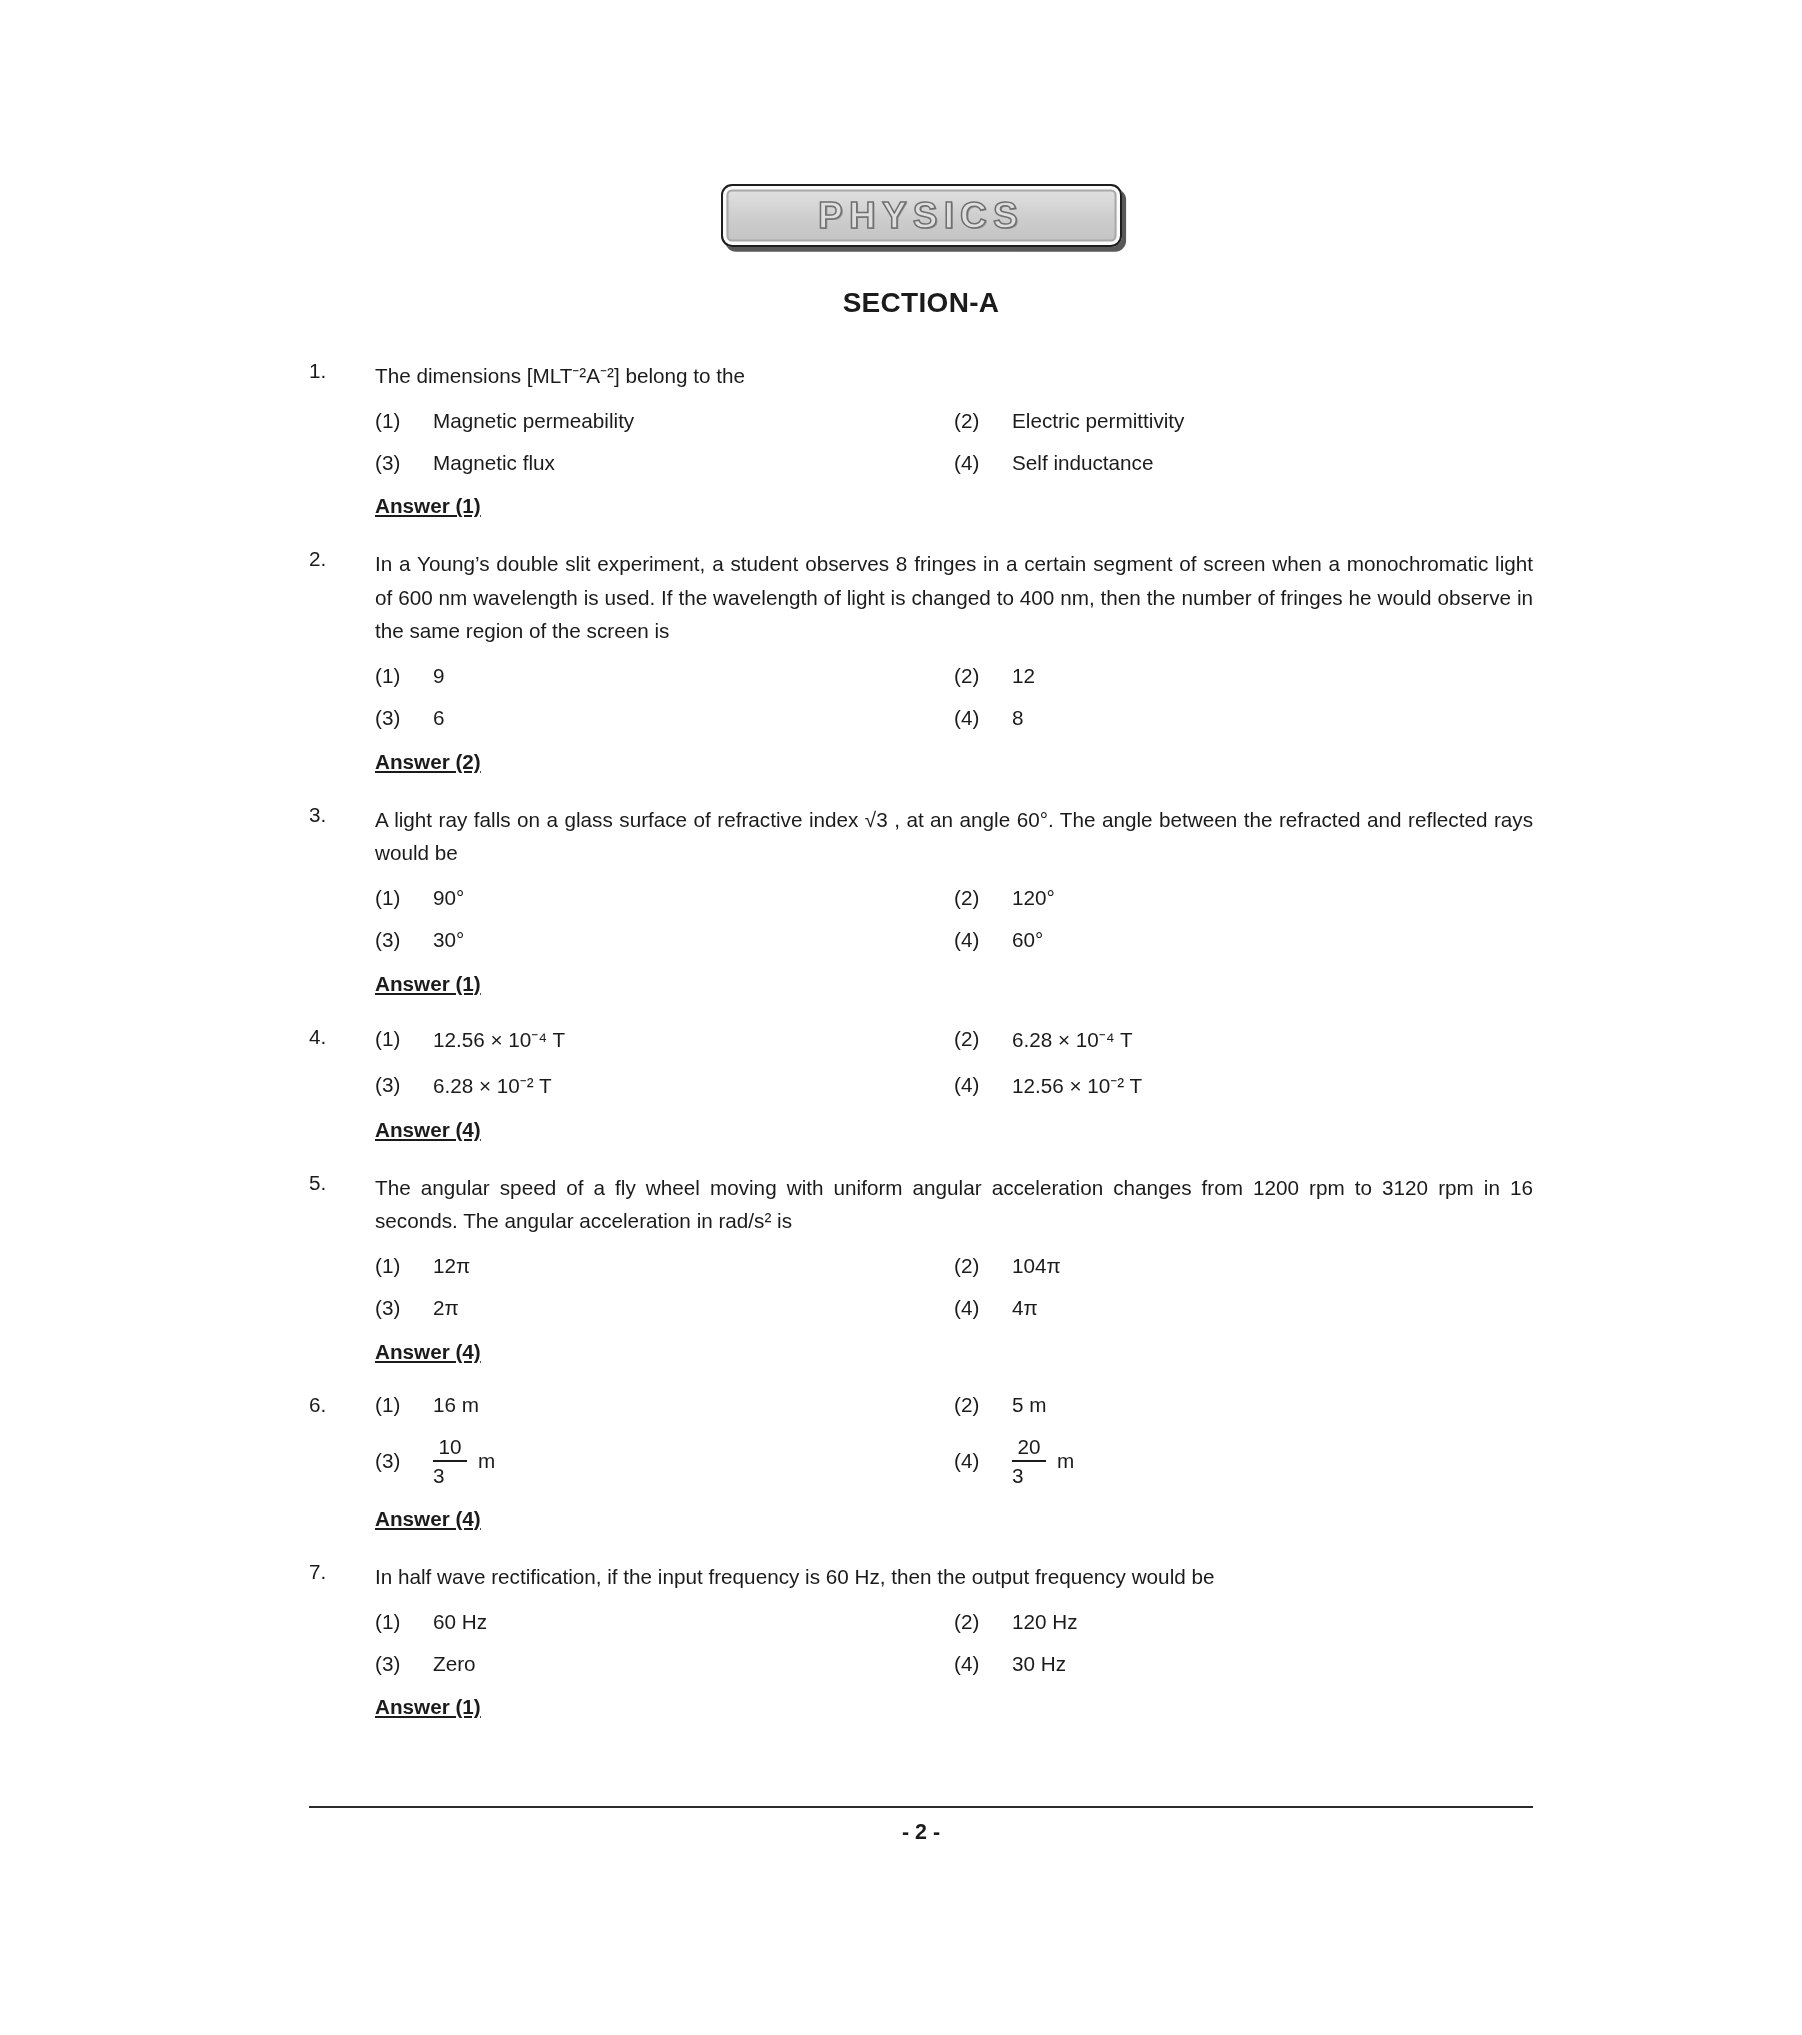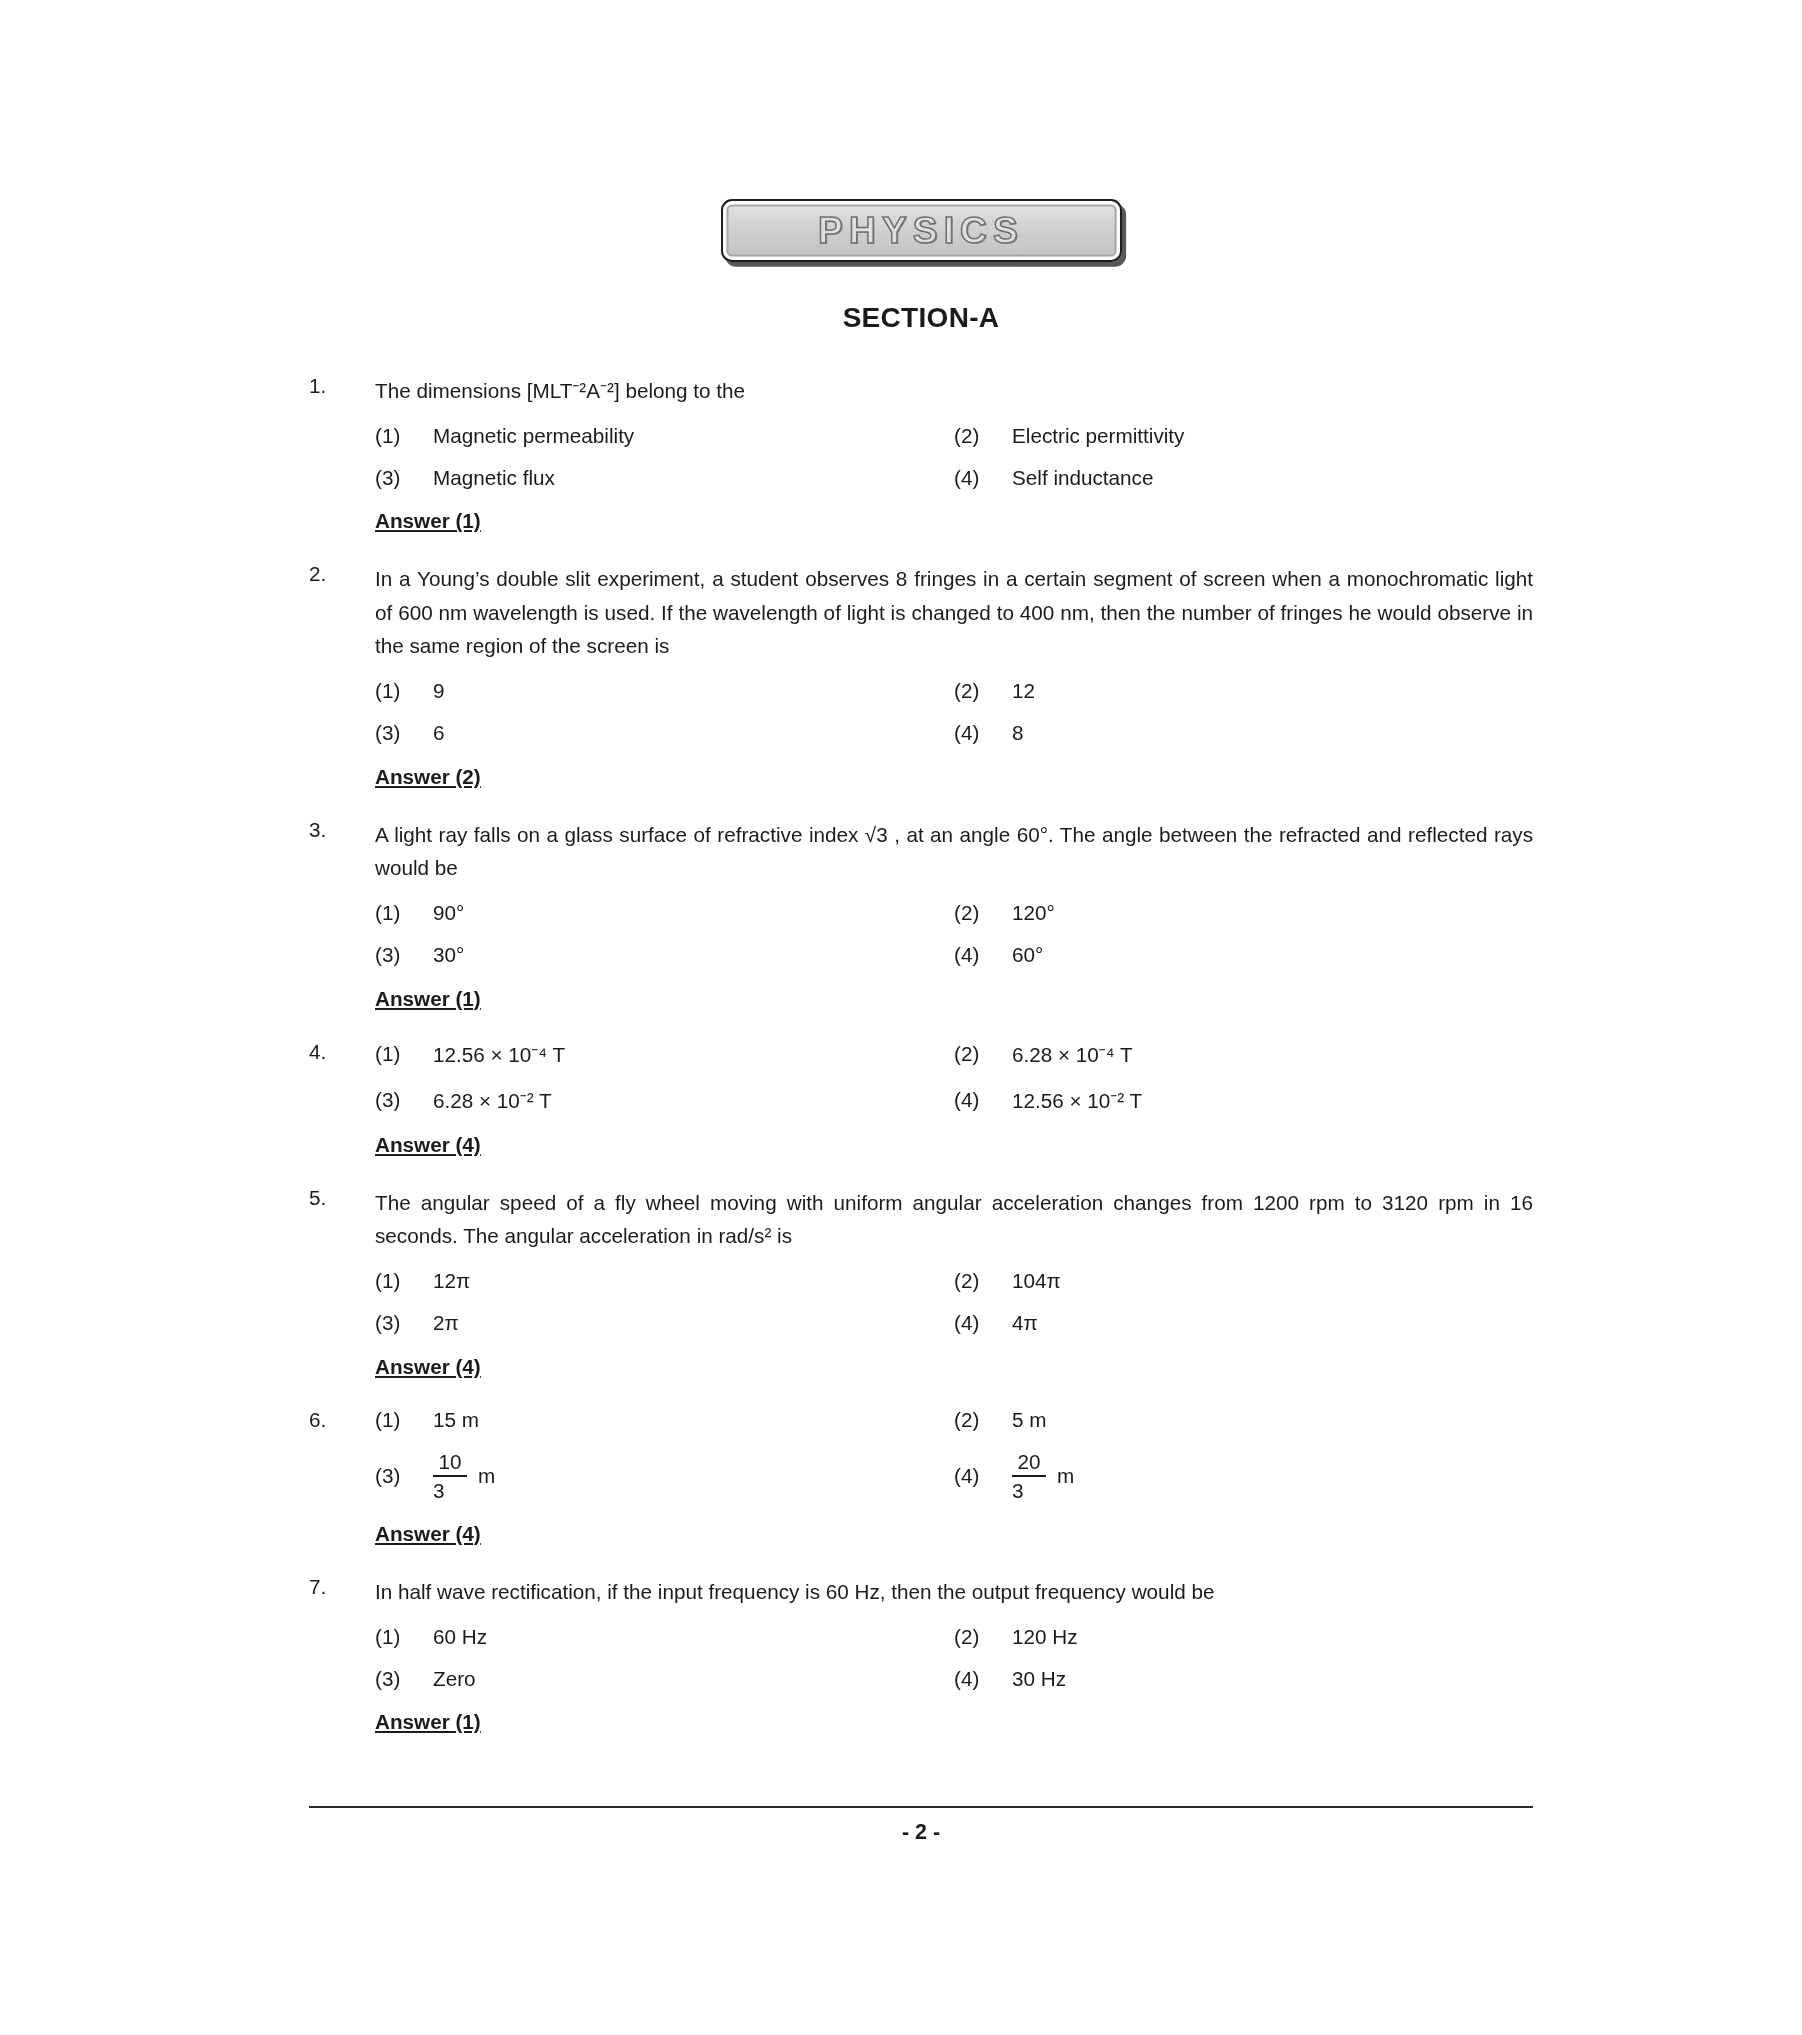--- a/index.html
+++ b/index.html
@@ -10,21 +10,21 @@
     height: 2035px;
     background: #ffffff;
     font-family: "Liberation Sans", sans-serif;
     font-size: 20.7px;
     color: #1b1b1b;
     overflow: hidden;
   }
   .content {
     position: absolute;
     left: 309px;
-    top: 199px;
+    top: 184px;
     width: 1224px;
   }
   
   .physics-box {
     width: 401px;
     height: 63px;
     margin: 0 auto 40px auto;
     border: 2.8px solid #1d1d1d;
     border-radius: 11px;
     background: linear-gradient(180deg, #e3e3e3 0%, #cdcdcd 55%, #c2c2c2 100%);
@@ -230,21 +230,21 @@
         <div class="answer">Answer (4)</div>
       </div>
     </div>
 
     <div class="question">
       <span class="qnum">6.</span>
       <div class="qbody">
         <div class="options">
           <div class="option">
             <span class="optnum">(1)</span>
-            <span class="optlabel">15 m</span>
+            <span class="optlabel">16 m</span>
           </div>
           <div class="option">
             <span class="optnum">(2)</span>
             <span class="optlabel">5 m</span>
           </div>
           <div class="option">
             <span class="optnum">(3)</span>
             <span class="frac">
               <span class="fnum">10</span>
               <span class="fden">3</span>

